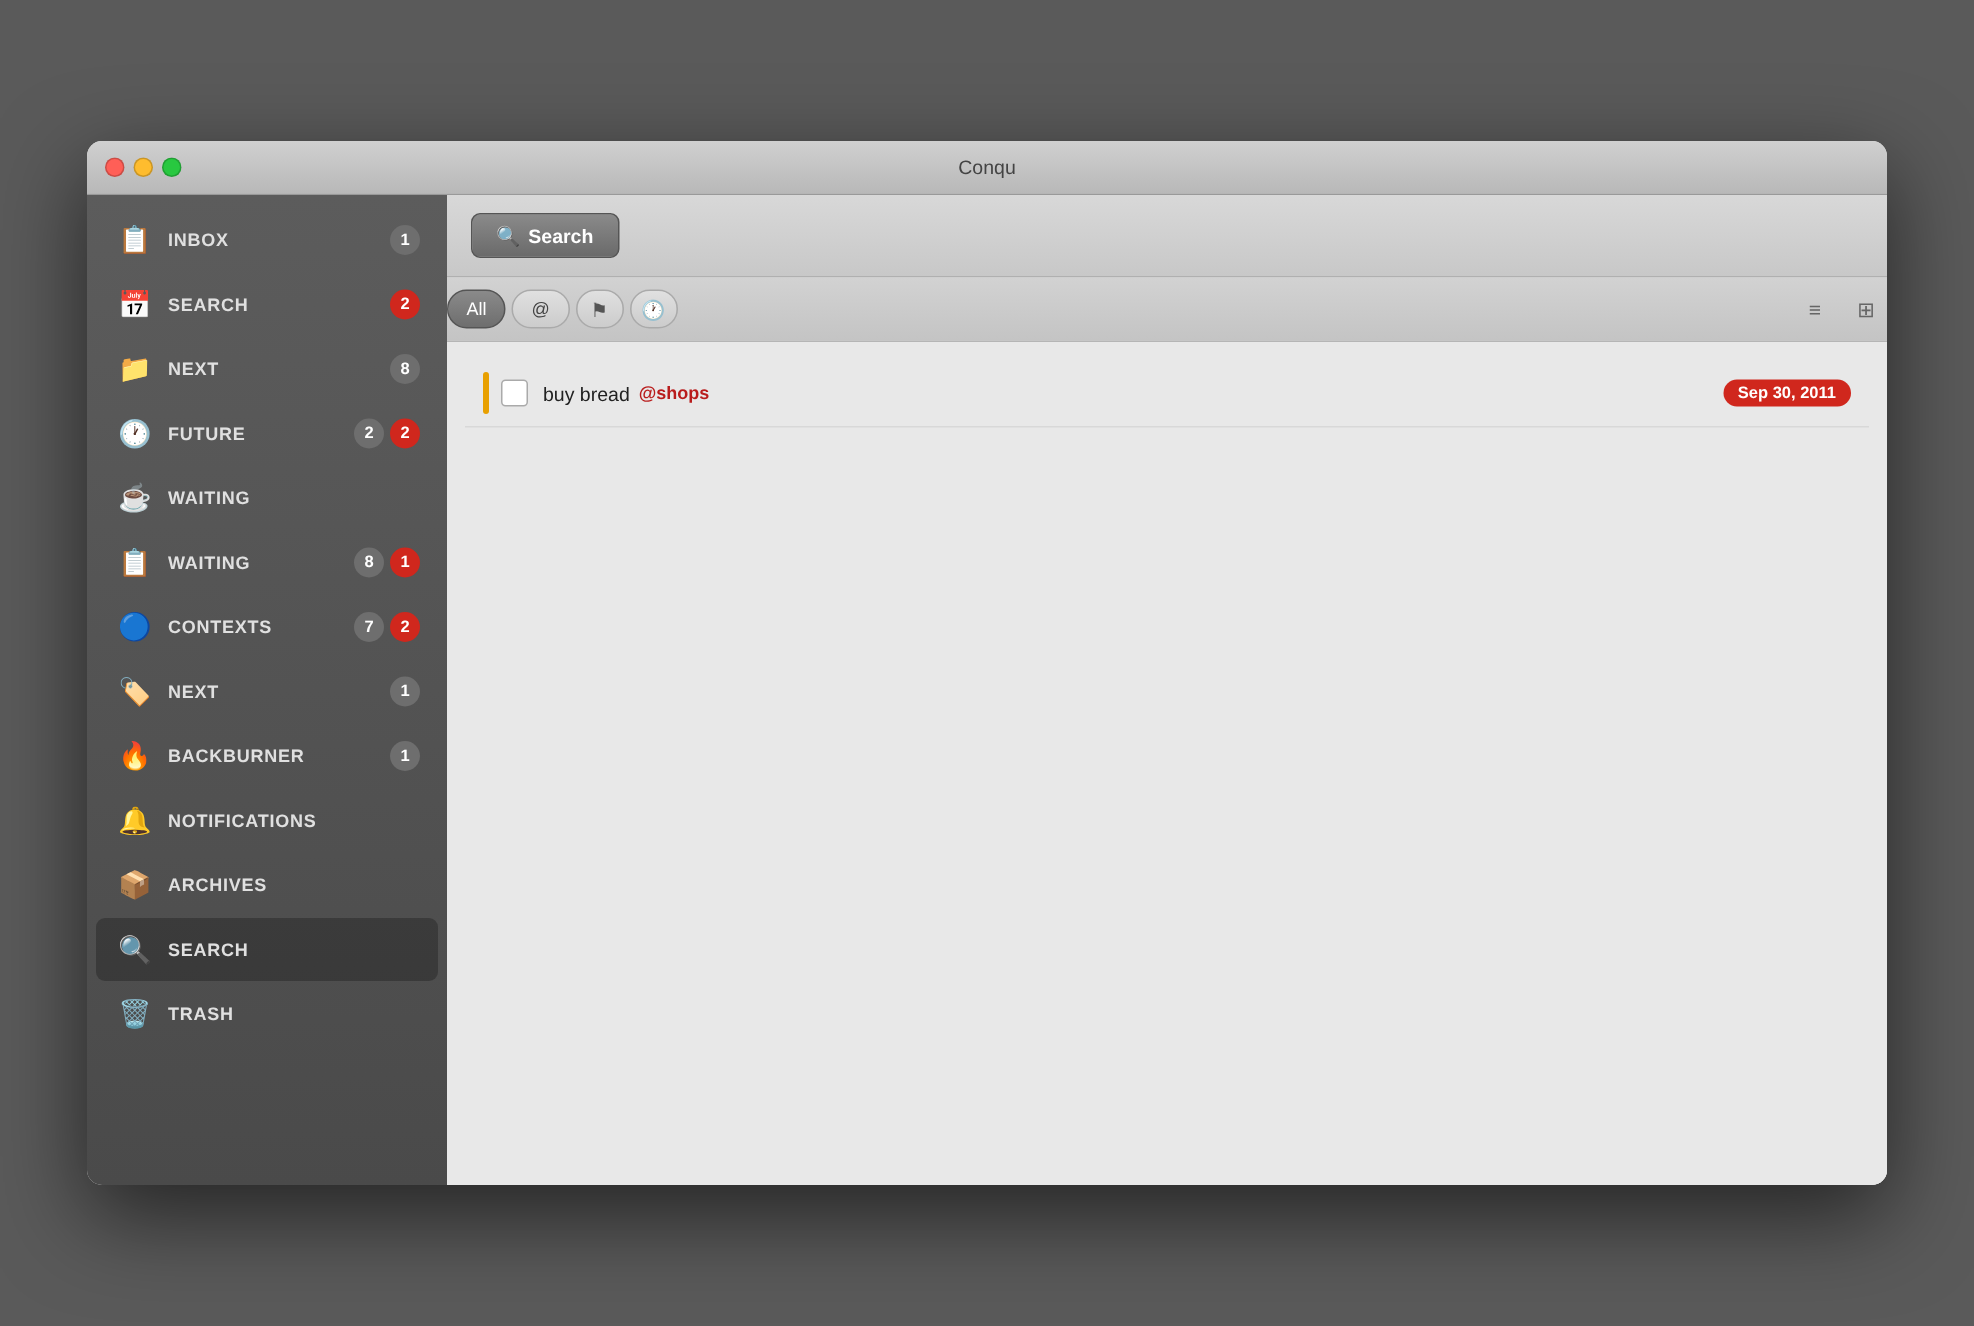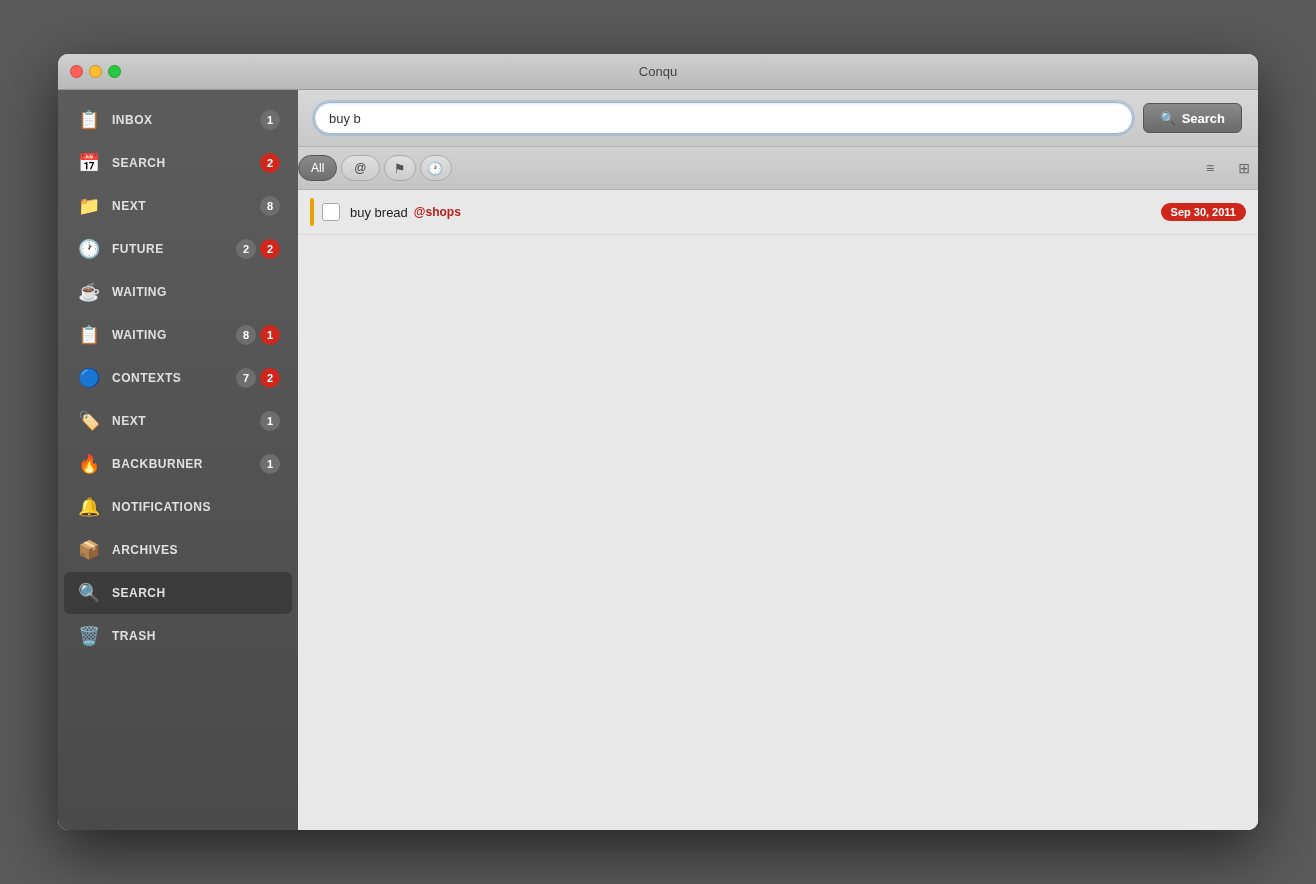--- a/index.html
+++ b/index.html
@@ -7,21 +7,21 @@
       background: #5a5a5a;
       display: flex;
       justify-content: center;
       align-items: center;
       min-height: 100vh;
       font-family: -apple-system, 'Helvetica Neue', Arial, sans-serif;
     }
 
     .window {
       width: 1200px;
-      height: 776px;
+      height: 696px;
       background: #e8e8e8;
       border-radius: 10px;
       box-shadow: 0 20px 60px rgba(0,0,0,0.6);
       overflow: hidden;
       display: flex;
       flex-direction: column;
     }
 
     
     .titlebar {
@@ -224,21 +224,21 @@
       cursor: pointer;
       color: #666;
       font-size: 14px;
     }
 
     
     .task-list {
       flex: 1;
       background: #e8e8e8;
       overflow-y: auto;
-      padding: 0;
+      padding: 12px;
     }
 
     .task-row {
       display: flex;
       align-items: center;
       padding: 8px 12px;
       border-bottom: 1px solid #d8d8d8;
       background: #e8e8e8;
       min-height: 40px;
     }
@@ -387,21 +387,20 @@
         <div class="sidebar-item">
           <span class="sidebar-item-icon">🗑️</span>
           <span class="sidebar-item-label">TRASH</span>
           <div class="badge-area"></div>
         </div>
       </div>
 
     <div class="content">
 
       <div class="search-bar">
-        <input class="search-input" type="text" placeholder="Search..." value="buy b" style="">
         <button class="search-button">
           <span>🔍</span>
           <span>Search</span>
         </button>
       </div>
 
       <div class="filter-bar">
         <div class="filter-buttons" id="filter-buttons-container">
         <button class="filter-btn active">All</button>
             <button class="filter-btn">@</button>

